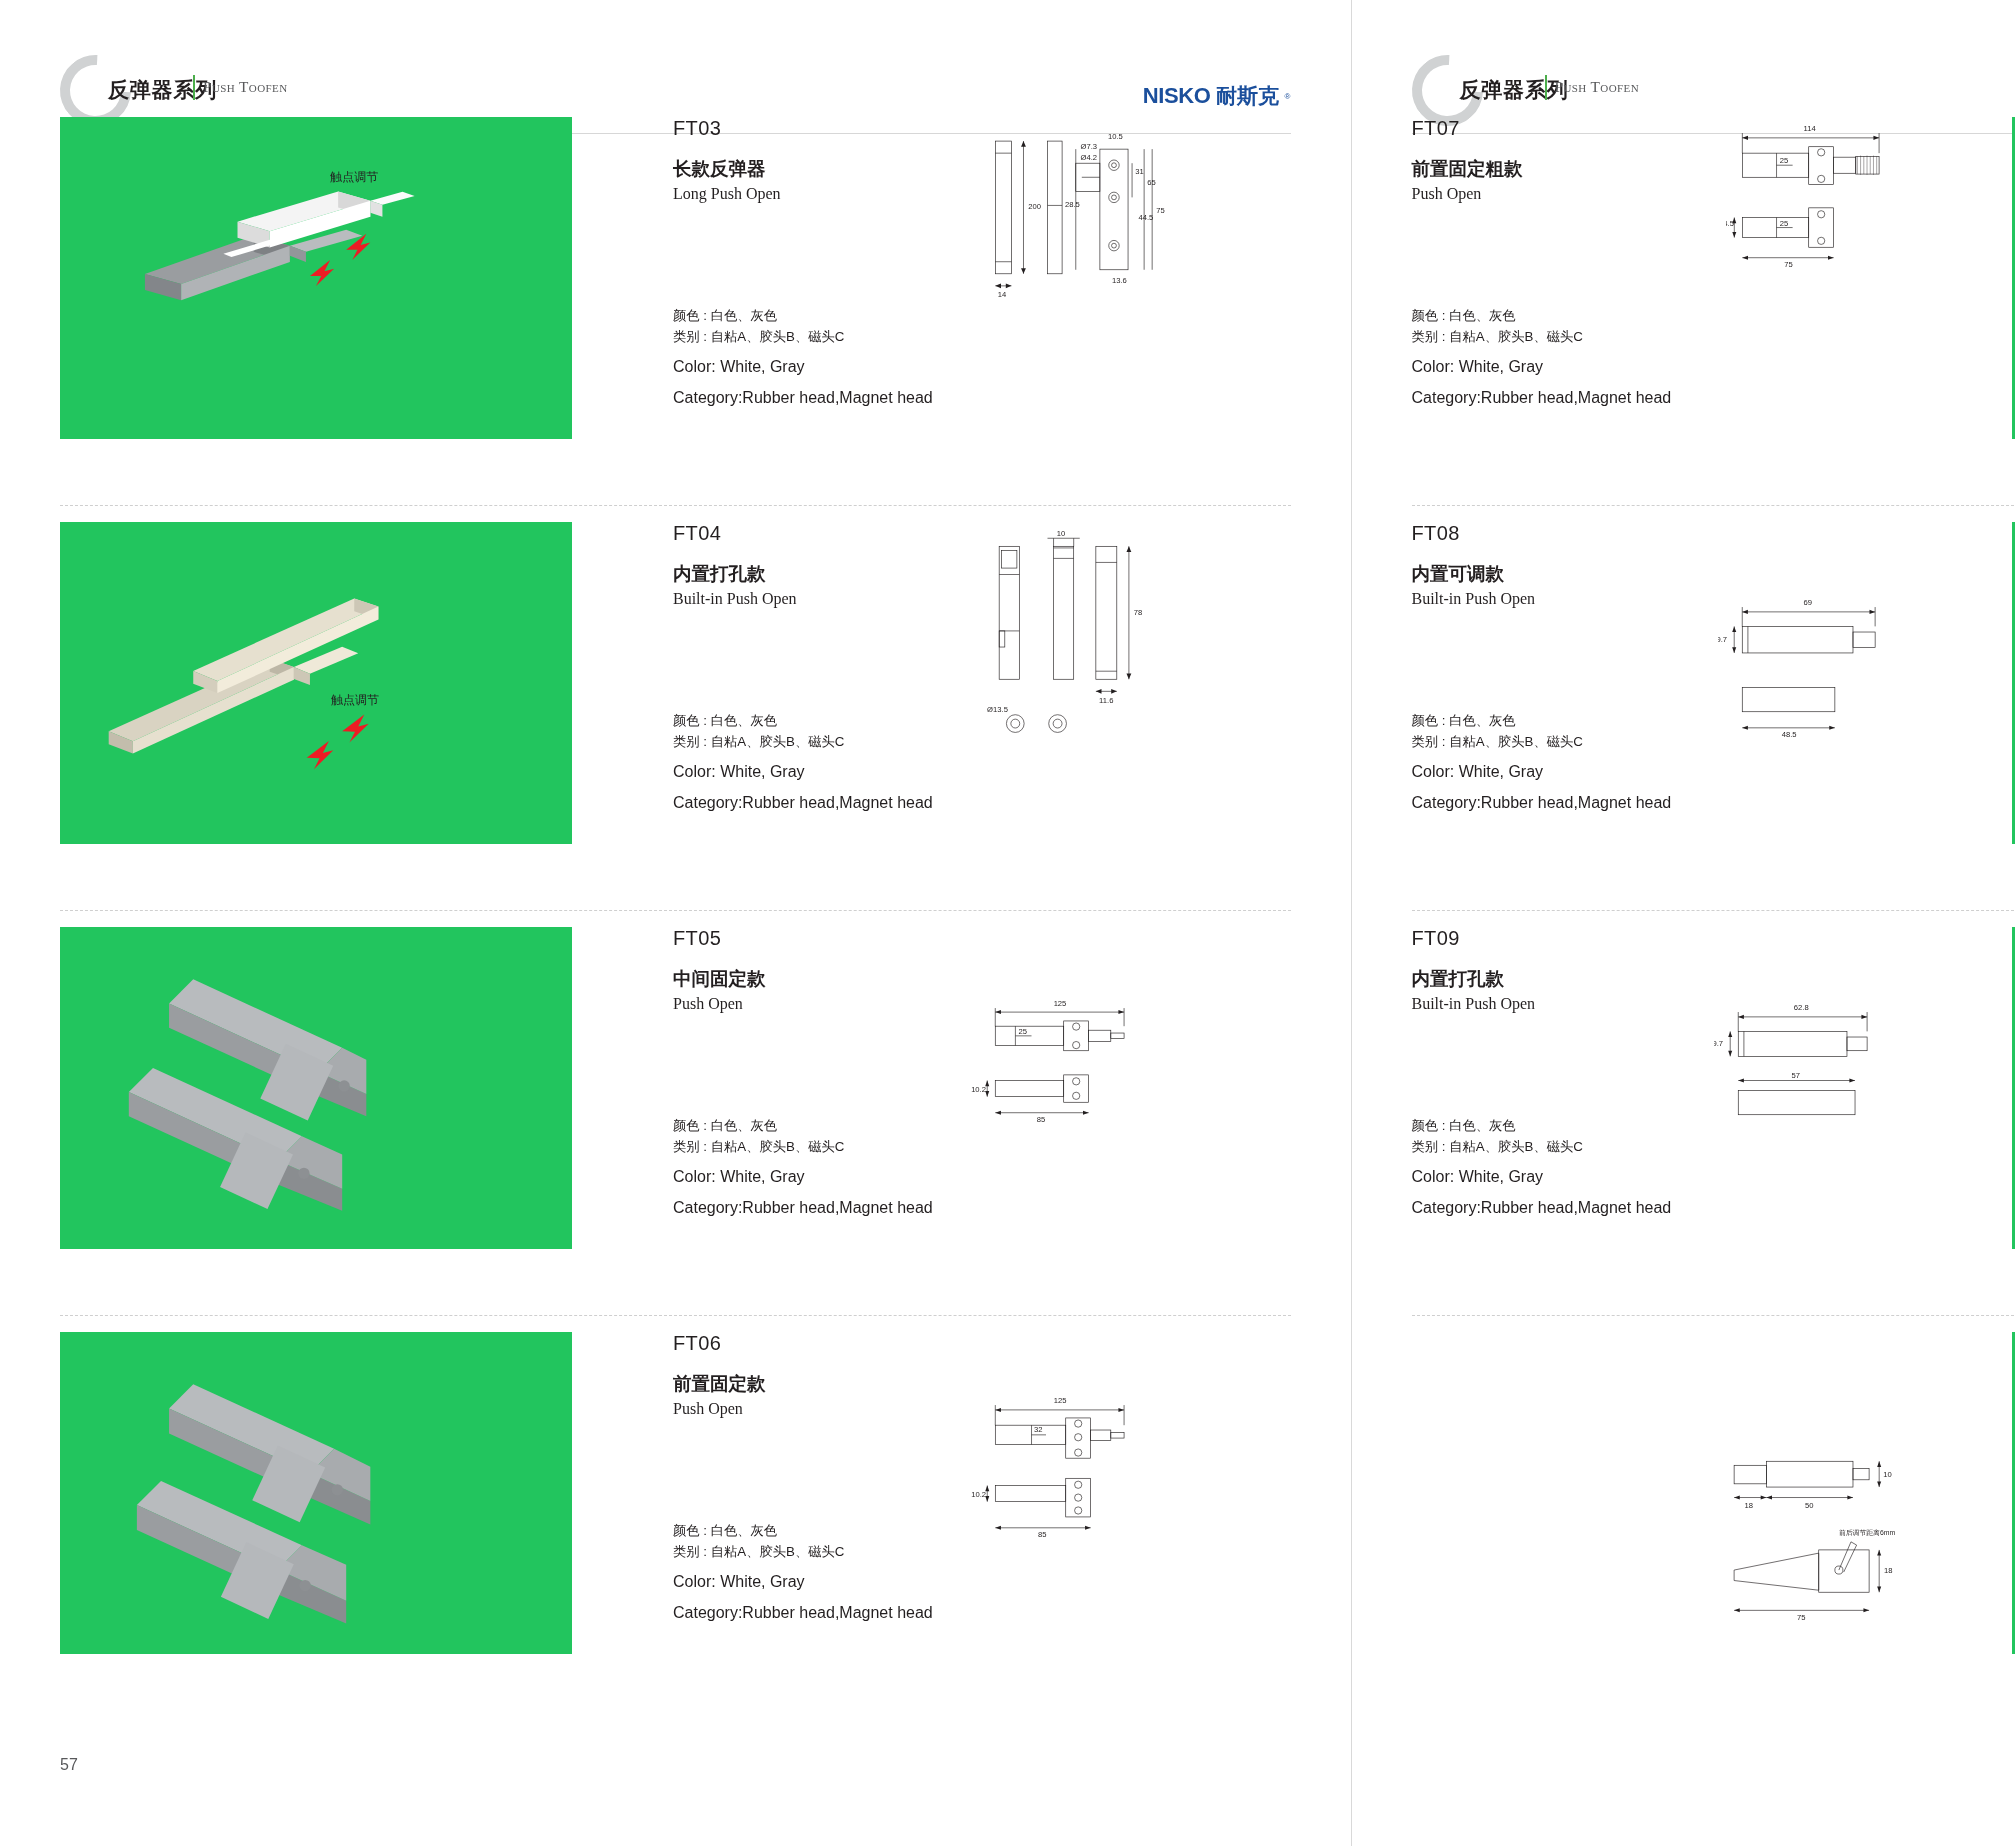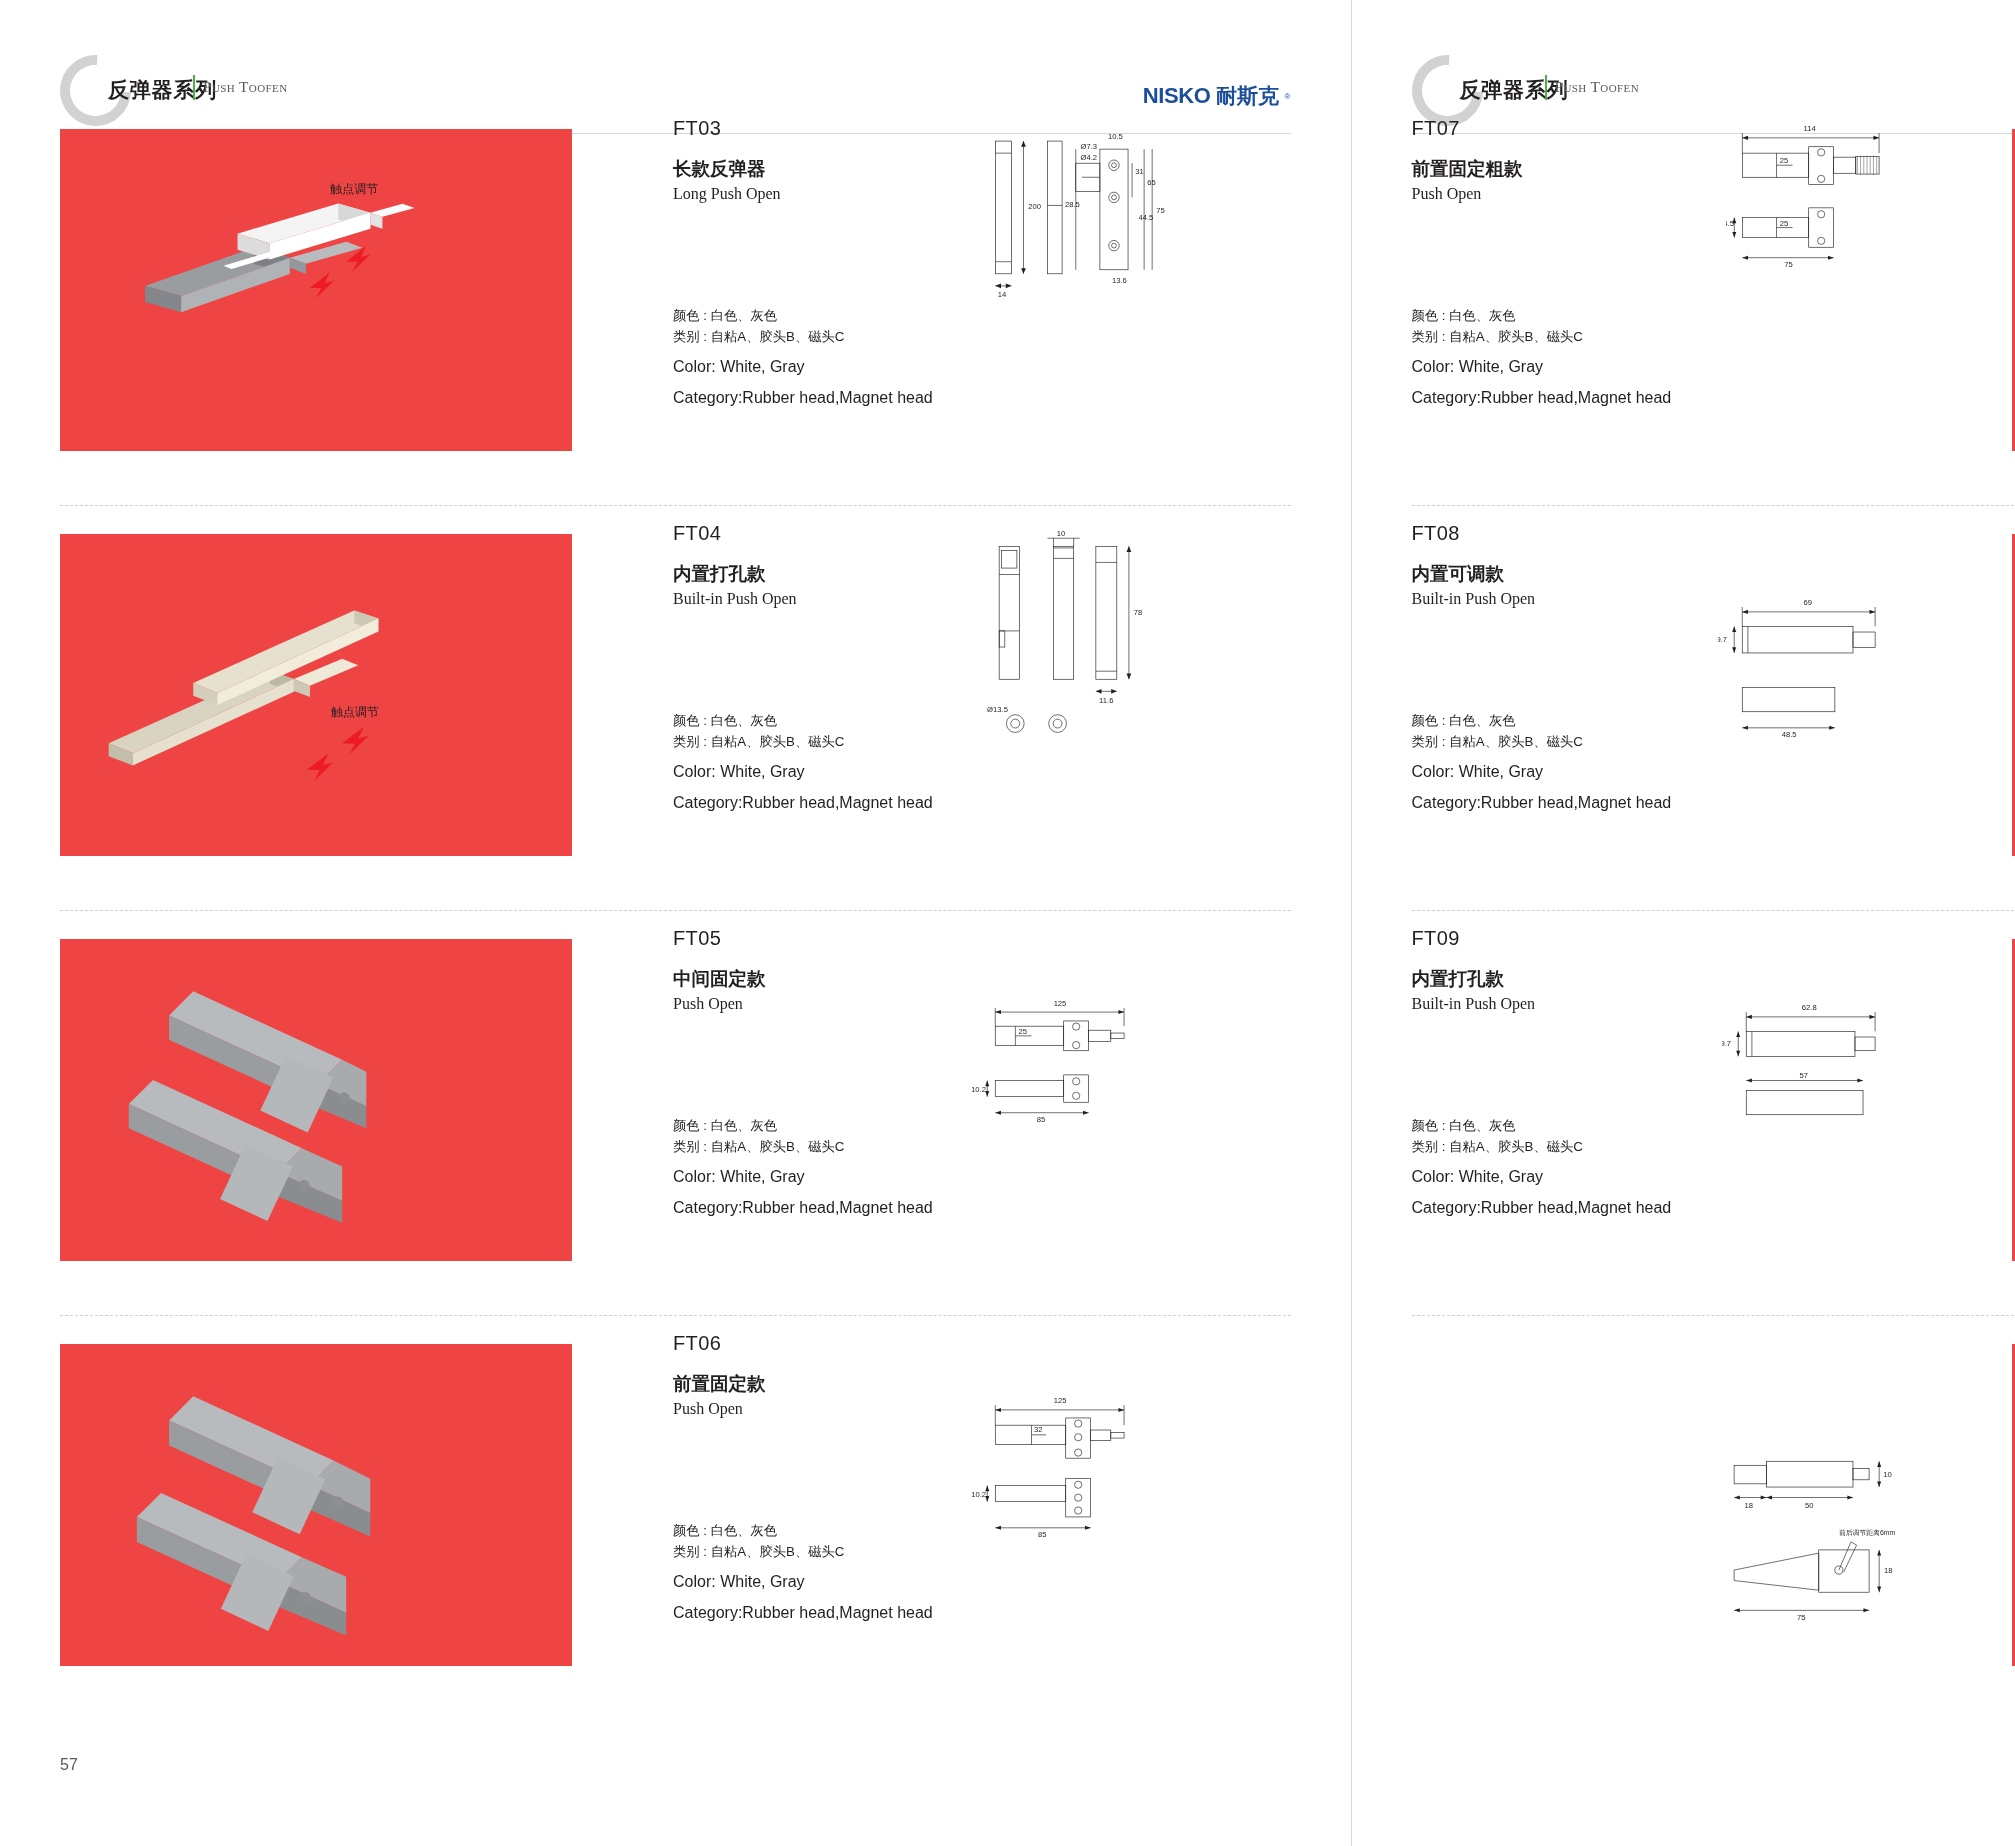--- a/index.html
+++ b/index.html
@@ -34,22 +34,22 @@
   .brand-cn { font-size:21px; font-weight:bold; color:#1b4f9c; }
   .brand-r  { font-size:8px; vertical-align:super; color:#1b4f9c; }
   .hdr-rule { position:absolute; left:60px; right:60px; top:81px; height:1.2px; background:#d7d7d7; }
 
   
   .rows { position:absolute; left:60px; right:60px; top:101px; }
   .row { position:relative; height:405px; border-bottom:0.8px dashed #cfcfcf; }
   .row:last-child { border-bottom:none; }
 
   .photo {
-     position:absolute; left:0; top:28px; width:512px; height:322px;
-     background:#ef4444;
+     position:absolute; left:0; top:16px; width:512px; height:322px;
+     background:#22c55e;
   }
   .photo.right-col { left:600px; width:512px; }
 
   .info { position:absolute; left:613px; top:16px; width:282px; }
   .info.rightpage { left:0px; }
   .code { font-size:20px; color:#231f20; letter-spacing:0.4px; margin-bottom:16px; }
   .name-cn { font-size:18.5px; font-weight:bold; color:#231f20; margin-bottom:4px; }
   .name-en { font-size:16px; color:#231f20; font-family:"Liberation Serif", serif; }
   .specs { position:absolute; top:189px; left:0; width:306px; }
   .spec-cn { font-size:13.3px; color:#231f20; line-height:1.55; }
@@ -533,21 +533,21 @@
           <div class="code">FT09</div>
           <div class="name-cn">内置打孔款</div>
           <div class="name-en">Built-in Push Open</div>
           <div class="specs">
             <div class="spec-cn">颜色 : 白色、灰色</div>
             <div class="spec-cn">类别 : 自粘A、胶头B、磁头C</div>
             <div class="spec-en">Color: White, Gray</div>
             <div class="spec-en">Category:Rubber head,Magnet  head</div>
           </div>
         </div>
-        <div class="drawing" style="left:310px; top:93px;">
+        <div class="drawing" style="left:302px; top:93px;">
           <svg width="274" height="153" viewBox="0 0 680 380">
             <g stroke="#231f20" fill="none" stroke-width="1.6">
               <line x1="60" y1="20" x2="60" y2="68"></line>
               <line x1="380" y1="20" x2="380" y2="68"></line>
               <line x1="60" y1="32" x2="380" y2="32"></line>
               <path d="M60,32 l14,-5 v10 z" fill="#231f20" stroke="none"></path>
               <path d="M380,32 l-14,-5 v10 z" fill="#231f20" stroke="none"></path>
               <rect x="60" y="68" width="270" height="62"></rect>
               <rect x="330" y="82" width="50" height="34"></rect>
               <line x1="74" y1="68" x2="74" y2="130"></line>

